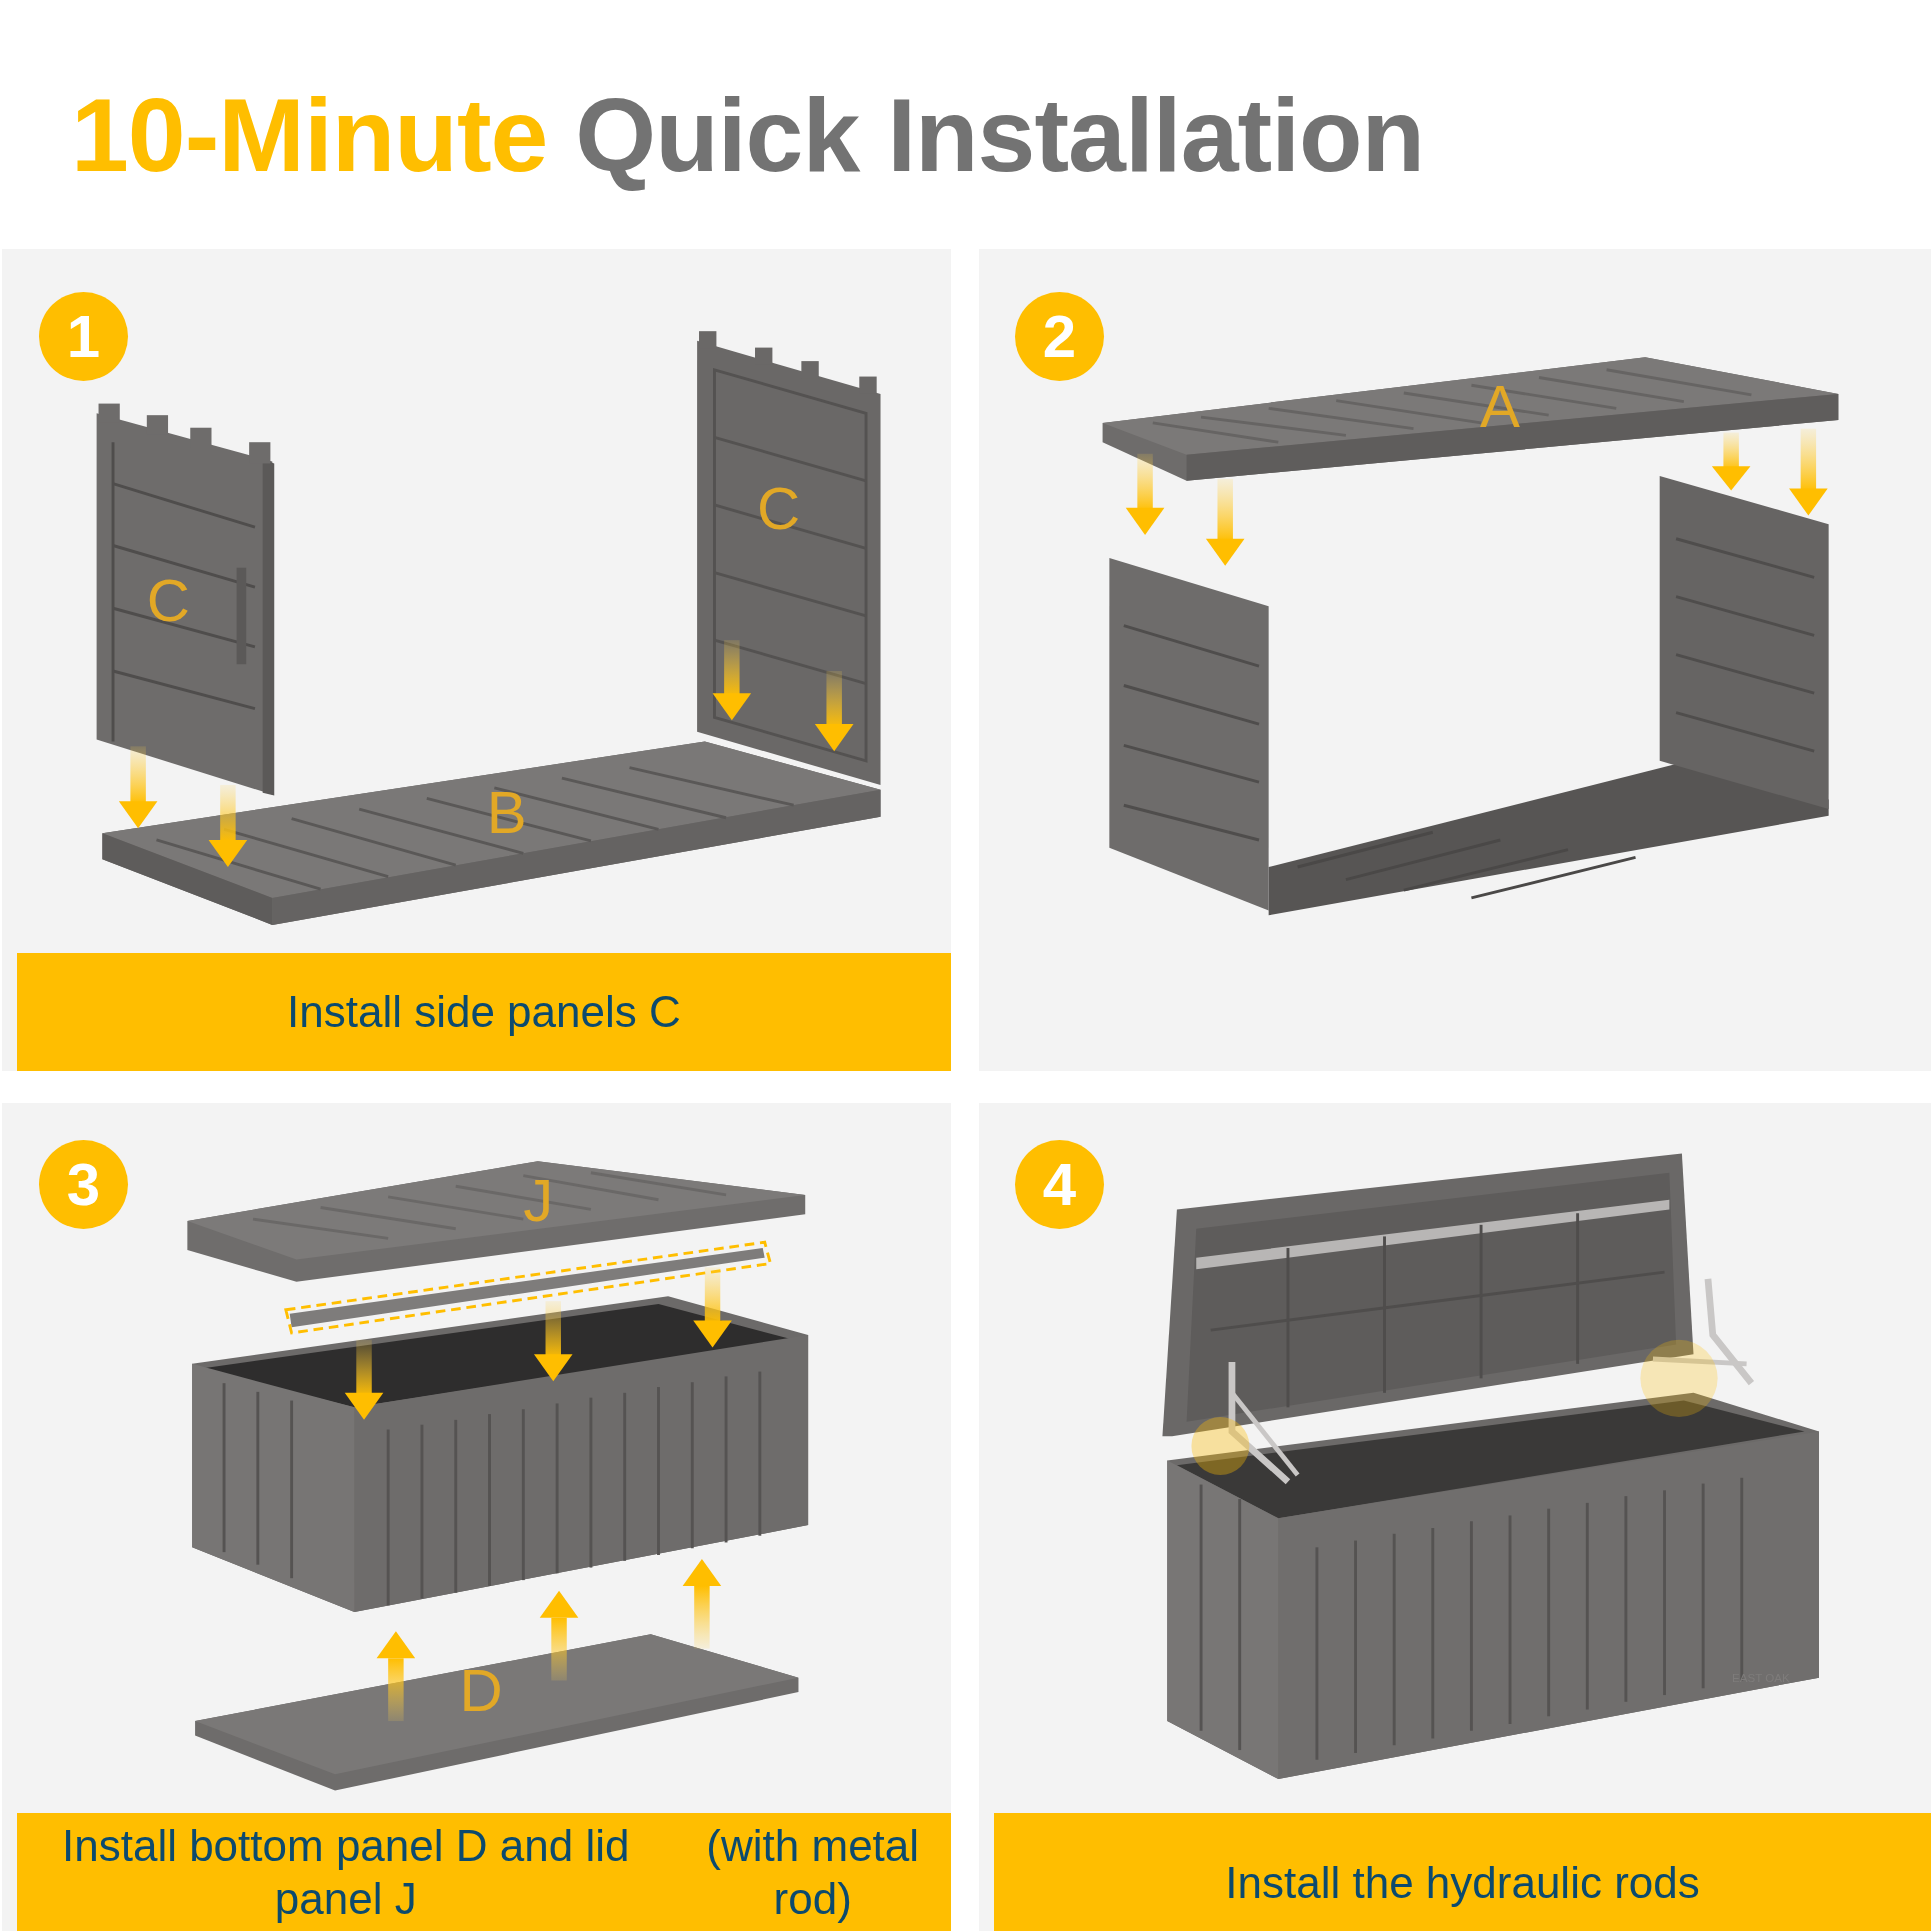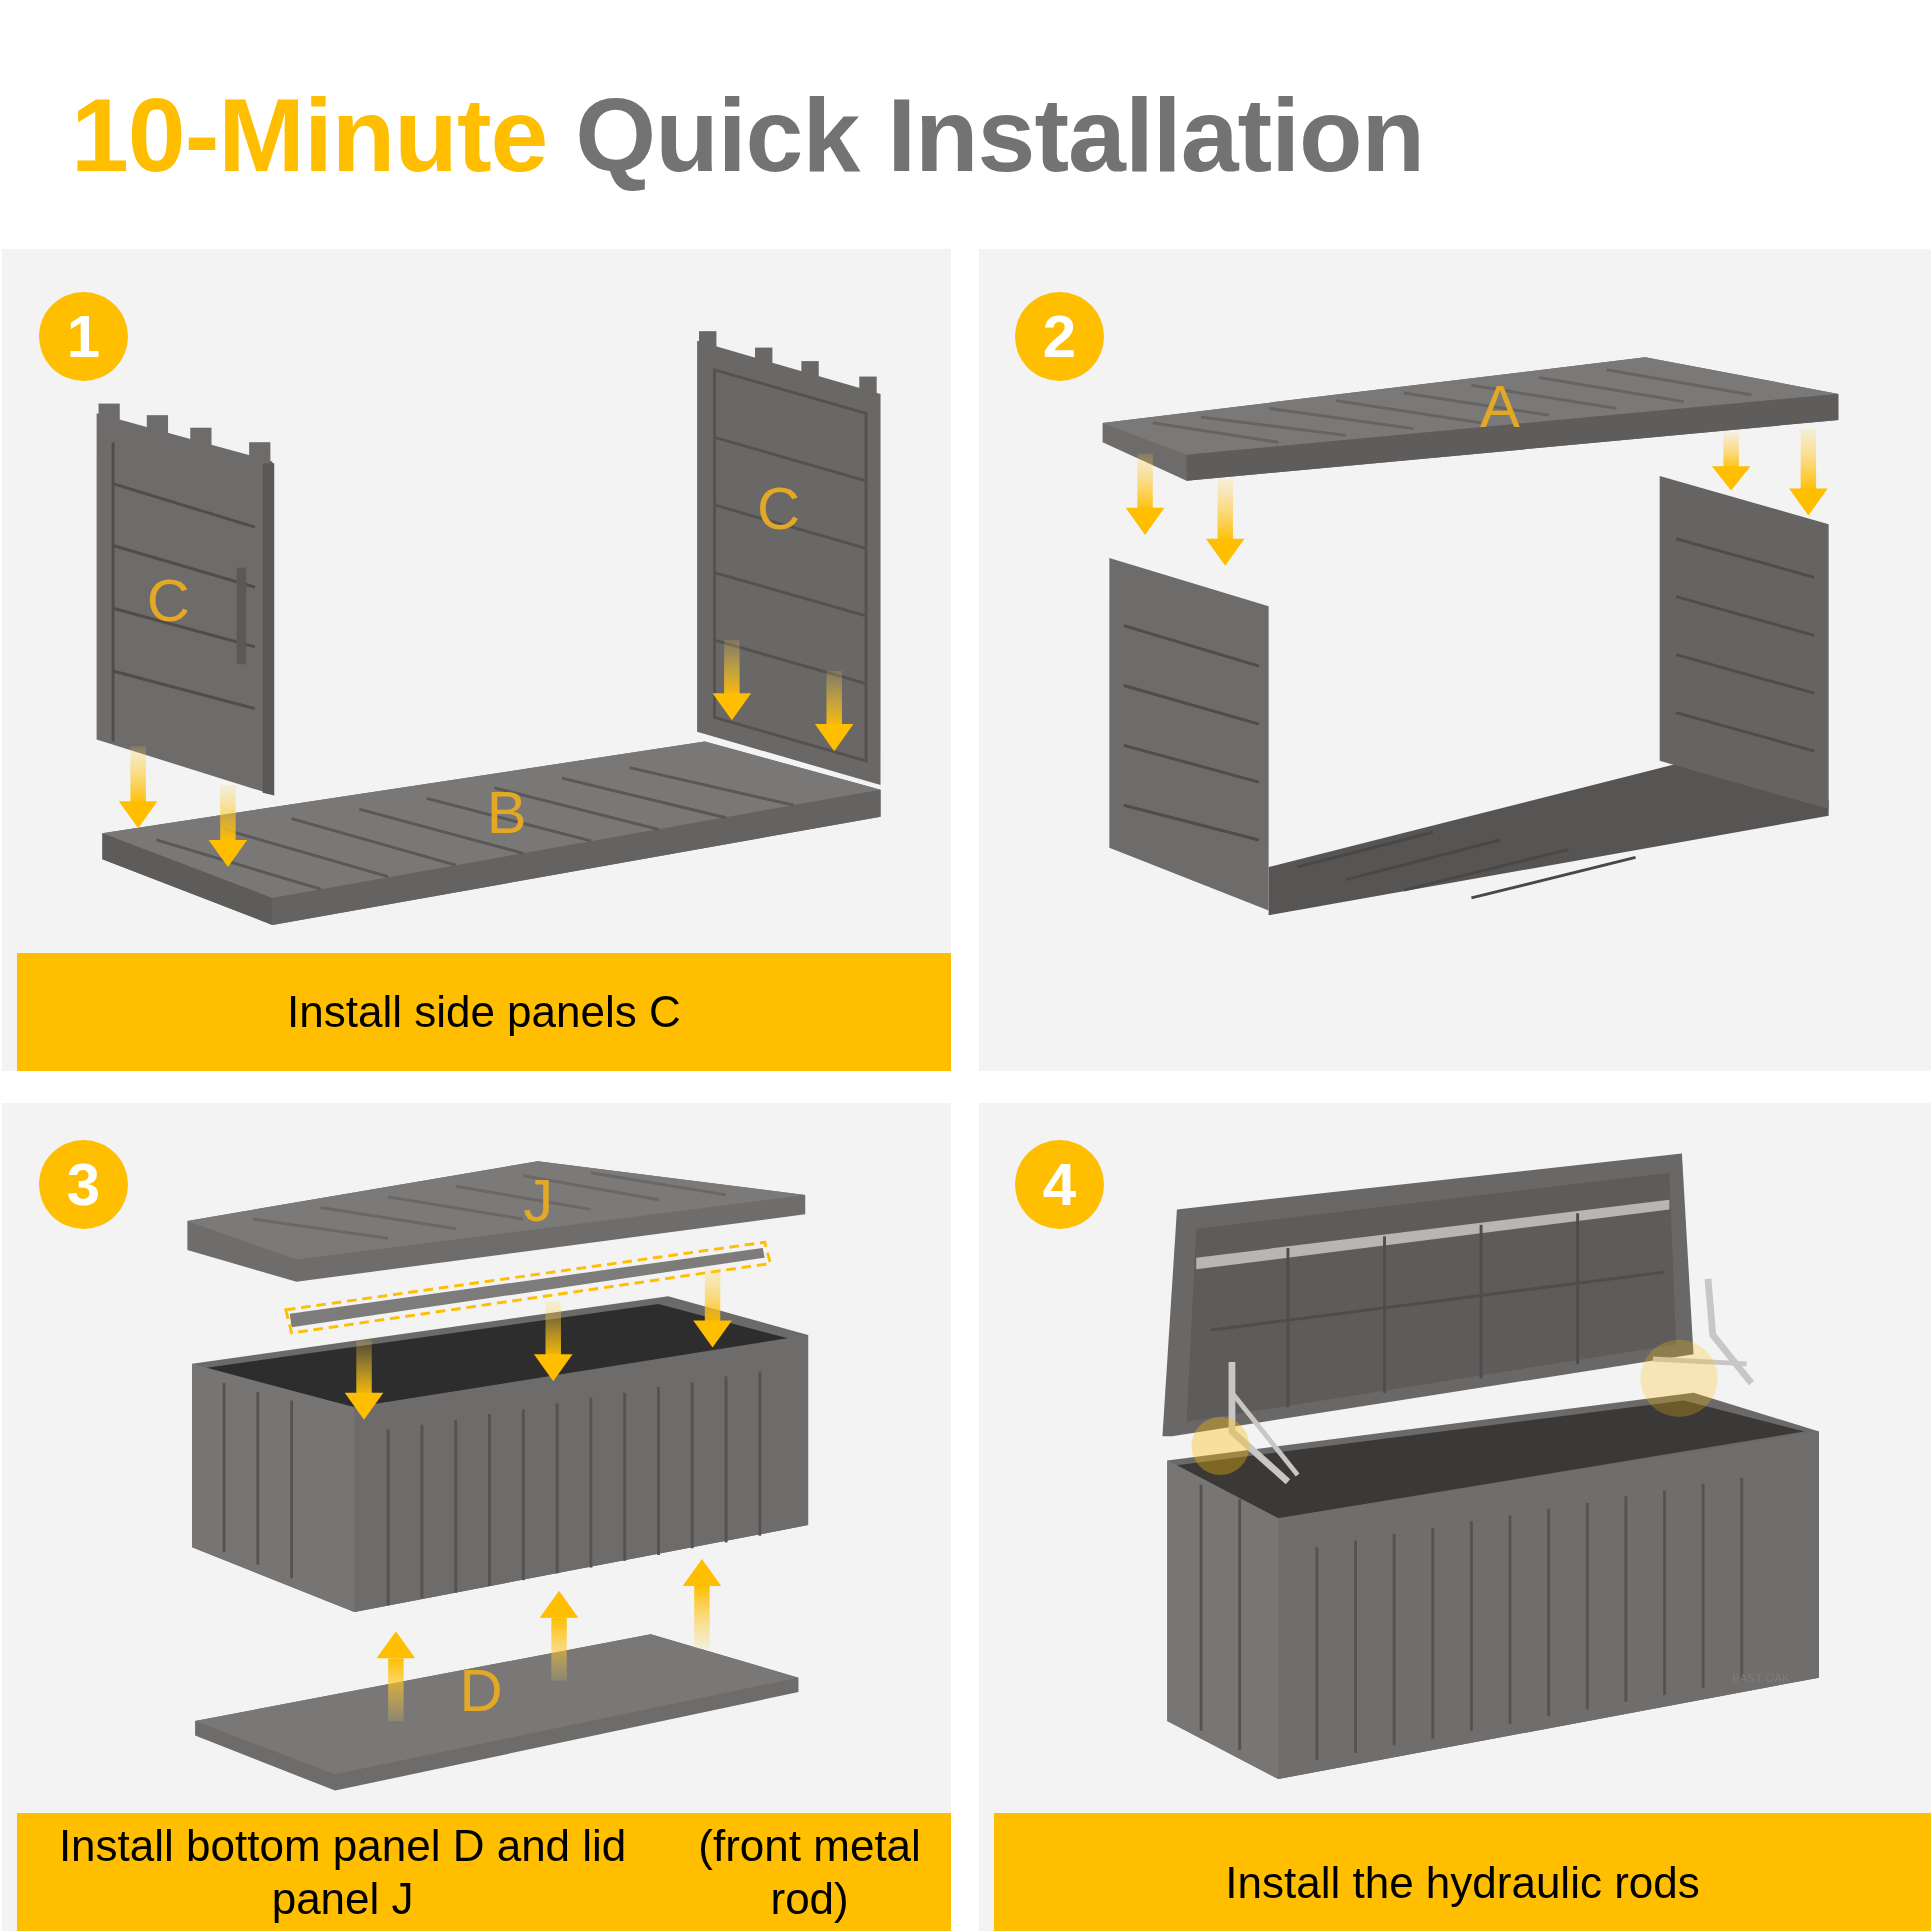--- a/index.html
+++ b/index.html
@@ -2,21 +2,21 @@
 <html><head>
 <meta charset="utf-8">
 <style>
   html, body { margin: 0; padding: 0; background: #ffffff; }
   body { width: 1931px; height: 1931px; position: relative; overflow: hidden; font-family: "Liberation Sans", sans-serif; }
   .title { position: absolute; left: 71px; top: 83px; font-size: 104px; font-weight: bold; letter-spacing: -1px; line-height: 1; white-space: nowrap; }
   .title .accent { color: #FFBE00; }
   .title .rest { color: #737373; }
   .panel { position: absolute; background: #F3F3F3; overflow: hidden; }
   .badge { position: absolute; width: 89px; height: 89px; border-radius: 50%; background: #FFBE00; color: #ffffff; font-weight: bold; font-size: 60px; display: flex; align-items: center; justify-content: center; line-height: 1; }
-  .band { position: absolute; left: 15px; right: 0; background: #FFBE00; display: flex; align-items: center; justify-content: center; text-align: center; color: #000000; font-size: 44px; line-height: 1.2; }
+  .band { position: absolute; left: 15px; right: 0; background: #FFBE00; display: flex; align-items: center; justify-content: center; text-align: center; color: #0c4a6e; font-size: 44px; line-height: 1.2; }
   .illus { position: absolute; left: 0; top: 0; }
   .lbl { font-family: "Liberation Sans", sans-serif; font-size: 62px; fill: #E2A826; }
 </style>
 </head>
 <body>
 
 <div class="title">
   <span class="accent">10-Minute</span>
   <span class="rest">Quick Installation</span>
 </div>
@@ -254,21 +254,21 @@
         <polygon points="557,533 597,533 577,505" fill="#FFBE00"></polygon>
         <rect x="569" y="533" width="16" height="65" fill="url(#arrU)"></rect>
       </g>
     <g>
         <polygon points="705,500 745,500 725,472" fill="#FFBE00"></polygon>
         <rect x="717" y="500" width="16" height="65" fill="url(#arrU)"></rect>
       </g>
   </svg>
   <div class="band" style="top:710px; height:119px; flex-direction:row;">
     <span>Install bottom panel D and lid panel J</span>
-    <span>(front metal rod)</span>
+    <span>(with metal rod)</span>
   </div>
 </div>
 
 <div class="panel" style="left:979px; top:1103px; width:952px; height:828px;">
   <div class="badge" style="left:36px; top:37px;">4</div>
   <svg class="illus" width="952" height="710" viewBox="0 0 986 735">
 
     <g>
       <polygon points="205,110 728,52 740,260 200,345 190,345" fill="#6A6867"></polygon>
       <polygon points="225,130 715,72 722,250 215,330" fill="#5E5C5B"></polygon>

